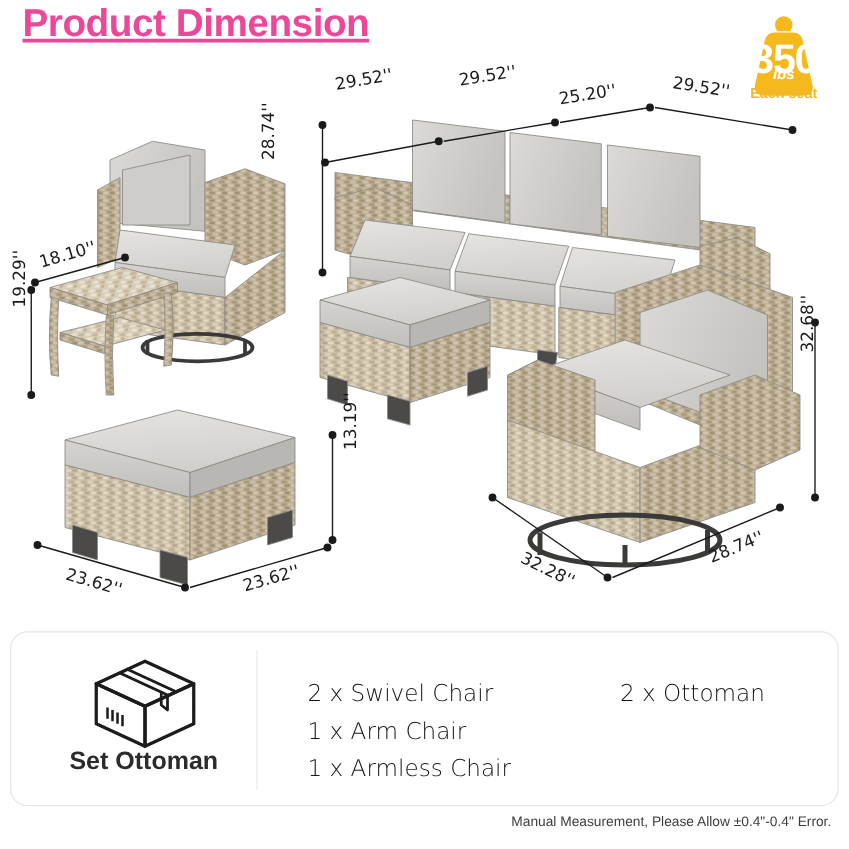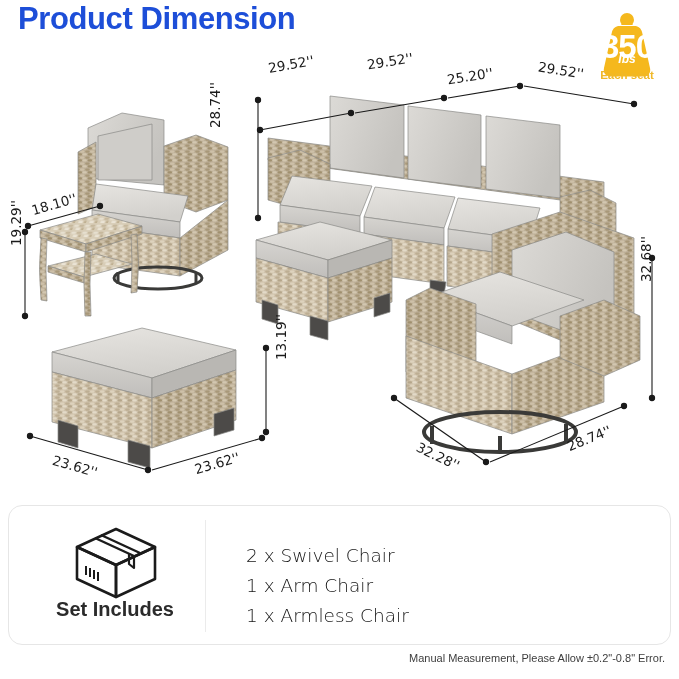--- a/index.html
+++ b/index.html
@@ -9,22 +9,23 @@
     background:#ffffff;
     font-family:"Liberation Sans", sans-serif;
     overflow:hidden;
     position:relative;
   }
   #stage { position:absolute; inset:0; }
 
   
   .title {
     position:absolute; left:18px; top:1px;
-    font-size:31px; font-weight:bold; color:#1d4ed8;
+    font-size:31px; font-weight:bold; color:#ec4899;
     letter-spacing:-0.4px;
+    text-decoration:underline;
   }
 
   
   .badge { position:absolute; left:586px; top:12px; width:82px; height:82px; text-align:center; }
   .badge svg { position:absolute; left:0; top:0; }
   .badge .num {
     position:absolute; left:0; top:16px; width:82px;
     font-size:33px; font-weight:bold; color:#ffffff; letter-spacing:-1px;
   }
   .badge .lbs {
@@ -304,26 +305,27 @@
       <path d="M30 12 L69 30" stroke-width="2.4"></path>
       <path d="M63 33 L63 45 L58 41 L58 30" stroke-width="2.2"></path>
       <g stroke-width="2">
         <path d="M15 43 L15 52"></path>
           <path d="M19 45 L19 54"></path>
         <path d="M23 47 L23 56"></path>
           <path d="M27 49 L27 58"></path>
       </g>
     </svg>
 
-    <div class="set-title">Set Includes</div>
+    <div class="set-title">Set Ottoman</div>
 
     <div class="set-col col-a">
       <div>2 x Swivel Chair</div>
       <div>1 x Arm Chair</div>
       <div>1 x Armless Chair</div>
     </div>
     <div class="set-col col-b">
+      <div>2 x Ottoman</div>
     </div>
   </div>
 
-  <div class="footnote">Manual Measurement, Please Allow ±0.2"-0.8" Error.</div>
+  <div class="footnote">Manual Measurement, Please Allow ±0.4"-0.4" Error.</div>
 
 </div>
 
 </body></html>

